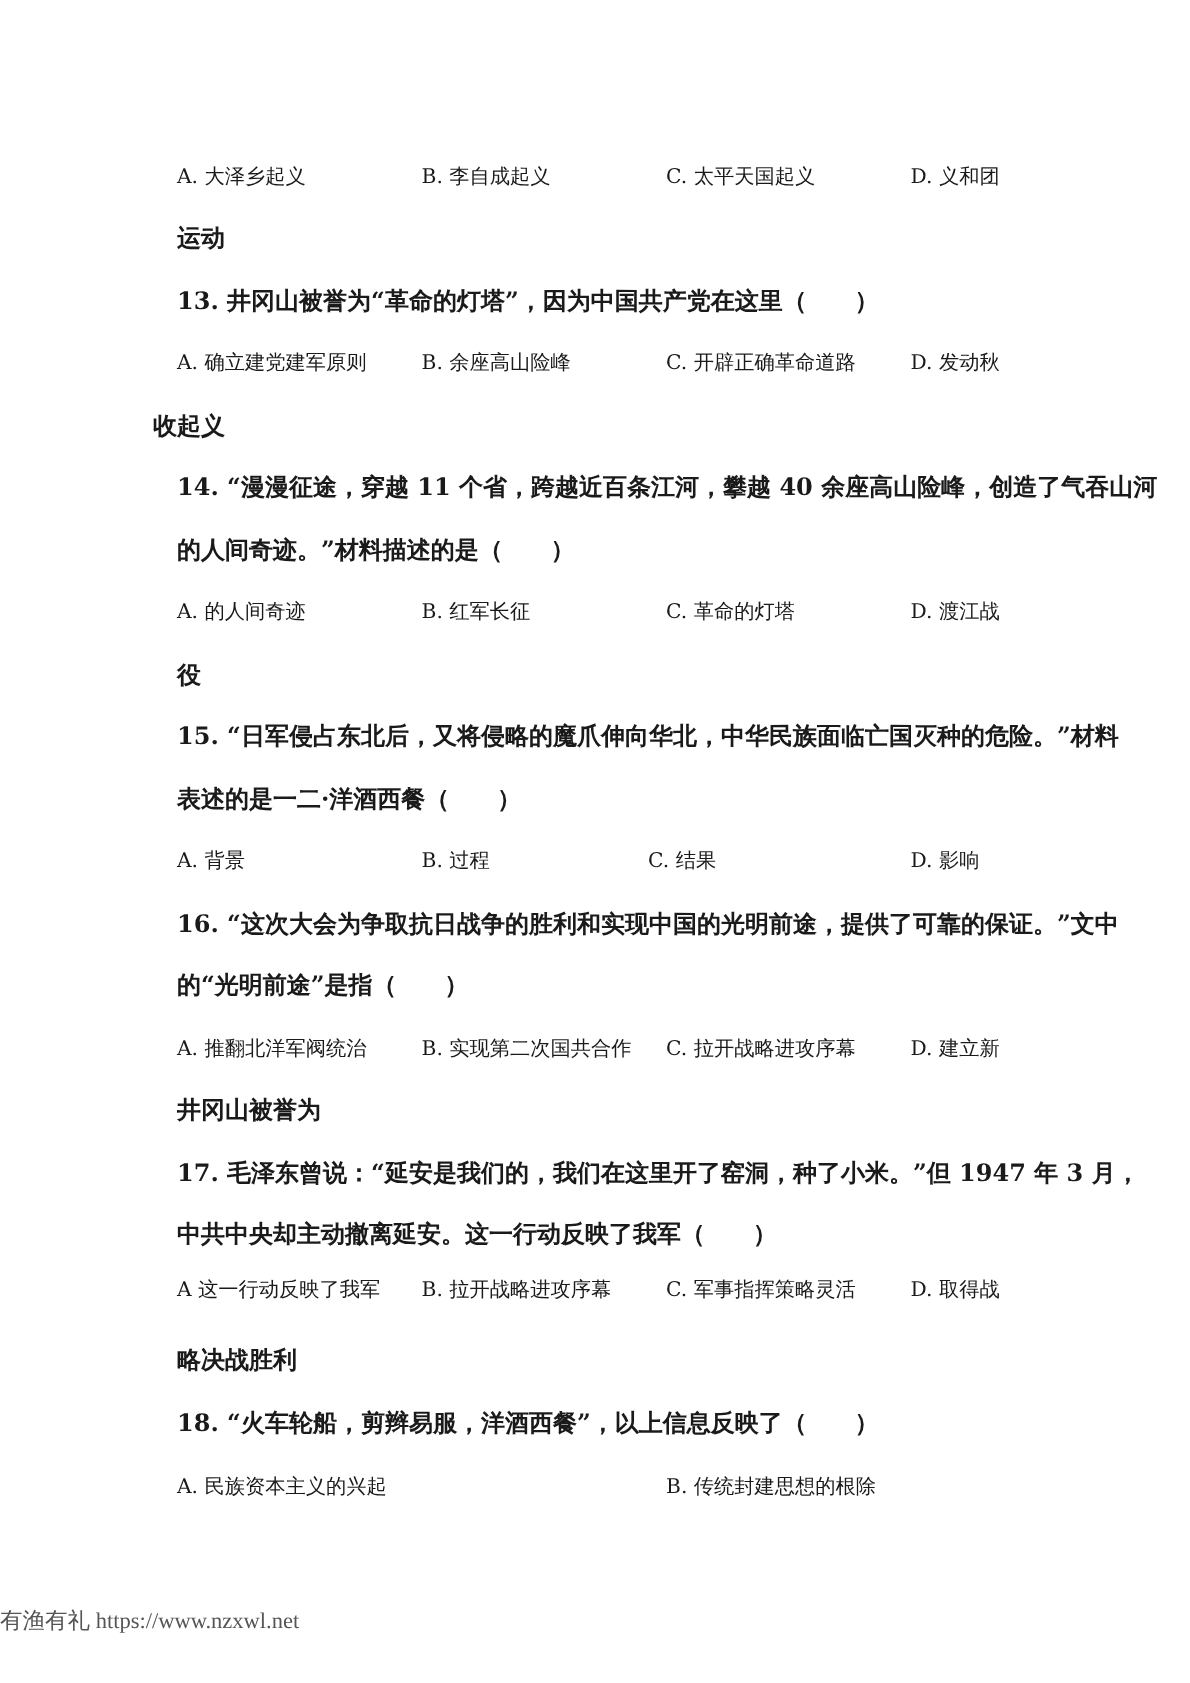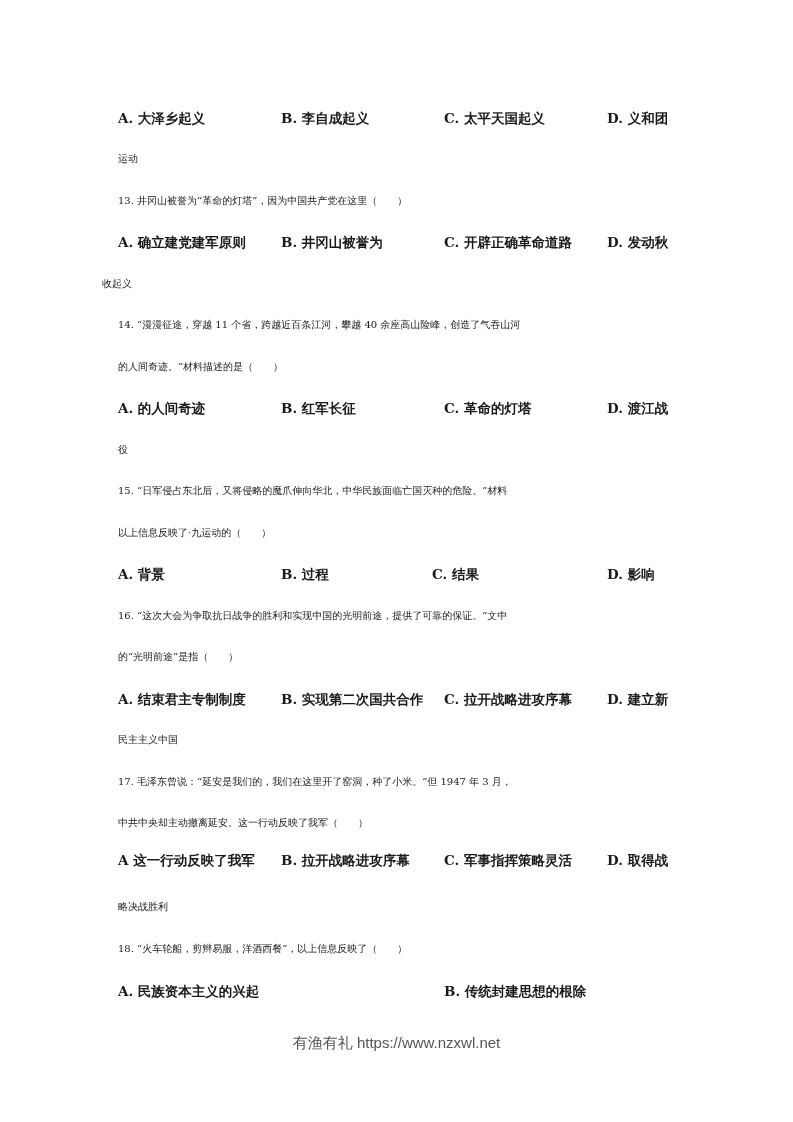--- a/index.html
+++ b/index.html
@@ -1,64 +1,64 @@
 <!DOCTYPE html>
 <html><head>
   <meta charset="utf-8">
   <style>
     html, body { margin: 0; padding: 0; }
     body {
       width: 793px; height: 1122px; background: #ffffff; position: relative; overflow: hidden;
       font-family: "DejaVu Serif", "Liberation Serif", serif; color: #1a1a1a;
     }
-    .line { position: absolute; font-size: 10px; line-height: 18px; white-space: nowrap; }
-    .opt { position: absolute; font-size: 13.5px; line-height: 18px; white-space: nowrap; font-weight: bold; }
+    .line { position: absolute; font-size: 16px; line-height: 18px; white-space: nowrap; font-weight: bold; }
+    .opt { position: absolute; font-size: 13.5px; line-height: 18px; white-space: nowrap; }
     .footer {
-      position: absolute; left: 0; width: 793px; top: 1034px; text-align: center;
-      font-family: Liberation Sans, sans-serif; font-size: 15px; color: #555;
+      position: absolute; left: 0; width: 793px; top: 1071px; 
+      font-family: Liberation Serif, serif; font-size: 15px; color: #555;
     }
   </style>
 </head>
 <body>
 
 <div class="opt" style="left:118px;top:109px">A. 大泽乡起义</div>
 <div class="opt" style="left:281px;top:109px">B. 李自成起义</div>
 <div class="opt" style="left:444px;top:109px">C. 太平天国起义</div>
 <div class="opt" style="left:607px;top:109px">D. 义和团</div>
 <div class="line" style="left:118px;top:150px">运动</div>
 
 <div class="line" style="left:118px;top:192px">13. 井冈山被誉为“革命的灯塔”，因为中国共产党在这里（　　）</div>
 <div class="opt" style="left:118px;top:233px">A. 确立建党建军原则</div>
-<div class="opt" style="left:281px;top:233px">B. 井冈山被誉为</div>
+<div class="opt" style="left:281px;top:233px">B. 余座高山险峰</div>
 <div class="opt" style="left:444px;top:233px">C. 开辟正确革命道路</div>
 <div class="opt" style="left:607px;top:233px">D. 发动秋</div>
 <div class="line" style="left:102px;top:275px">收起义</div>
 
 <div class="line" style="left:118px;top:316px">14. “漫漫征途，穿越 11 个省，跨越近百条江河，攀越 40 余座高山险峰，创造了气吞山河</div>
 <div class="line" style="left:118px;top:358px">的人间奇迹。”材料描述的是（　　）</div>
 <div class="opt" style="left:118px;top:399px">A. 的人间奇迹</div>
 <div class="opt" style="left:281px;top:399px">B. 红军长征</div>
 <div class="opt" style="left:444px;top:399px">C. 革命的灯塔</div>
 <div class="opt" style="left:607px;top:399px">D. 渡江战</div>
 <div class="line" style="left:118px;top:441px">役</div>
 
 <div class="line" style="left:118px;top:482px">15. “日军侵占东北后，又将侵略的魔爪伸向华北，中华民族面临亡国灭种的危险。”材料</div>
-<div class="line" style="left:118px;top:524px">以上信息反映了·九运动的（　　）</div>
+<div class="line" style="left:118px;top:524px">表述的是一二·洋酒西餐（　　）</div>
 <div class="opt" style="left:118px;top:565px">A. 背景</div>
 <div class="opt" style="left:281px;top:565px">B. 过程</div>
 <div class="opt" style="left:432px;top:565px">C. 结果</div>
 <div class="opt" style="left:607px;top:565px">D. 影响</div>
 
 <div class="line" style="left:118px;top:607px">16. “这次大会为争取抗日战争的胜利和实现中国的光明前途，提供了可靠的保证。”文中</div>
 <div class="line" style="left:118px;top:648px">的“光明前途”是指（　　）</div>
-<div class="opt" style="left:118px;top:690px">A. 结束君主专制制度</div>
+<div class="opt" style="left:118px;top:690px">A. 推翻北洋军阀统治</div>
 <div class="opt" style="left:281px;top:690px">B. 实现第二次国共合作</div>
 <div class="opt" style="left:444px;top:690px">C. 拉开战略进攻序幕</div>
 <div class="opt" style="left:607px;top:690px">D. 建立新</div>
-<div class="line" style="left:118px;top:731px">民主主义中国</div>
+<div class="line" style="left:118px;top:731px">井冈山被誉为</div>
 
 <div class="line" style="left:118px;top:773px">17. 毛泽东曾说：“延安是我们的，我们在这里开了窑洞，种了小米。”但 1947 年 3 月，</div>
 <div class="line" style="left:118px;top:814px">中共中央却主动撤离延安。这一行动反映了我军（　　）</div>
 <div class="opt" style="left:118px;top:851px">A 这一行动反映了我军</div>
 <div class="opt" style="left:281px;top:851px">B. 拉开战略进攻序幕</div>
 <div class="opt" style="left:444px;top:851px">C. 军事指挥策略灵活</div>
 <div class="opt" style="left:607px;top:851px">D. 取得战</div>
 <div class="line" style="left:118px;top:898px">略决战胜利</div>
 
 <div class="line" style="left:118px;top:940px">18. “火车轮船，剪辫易服，洋酒西餐”，以上信息反映了（　　）</div>

